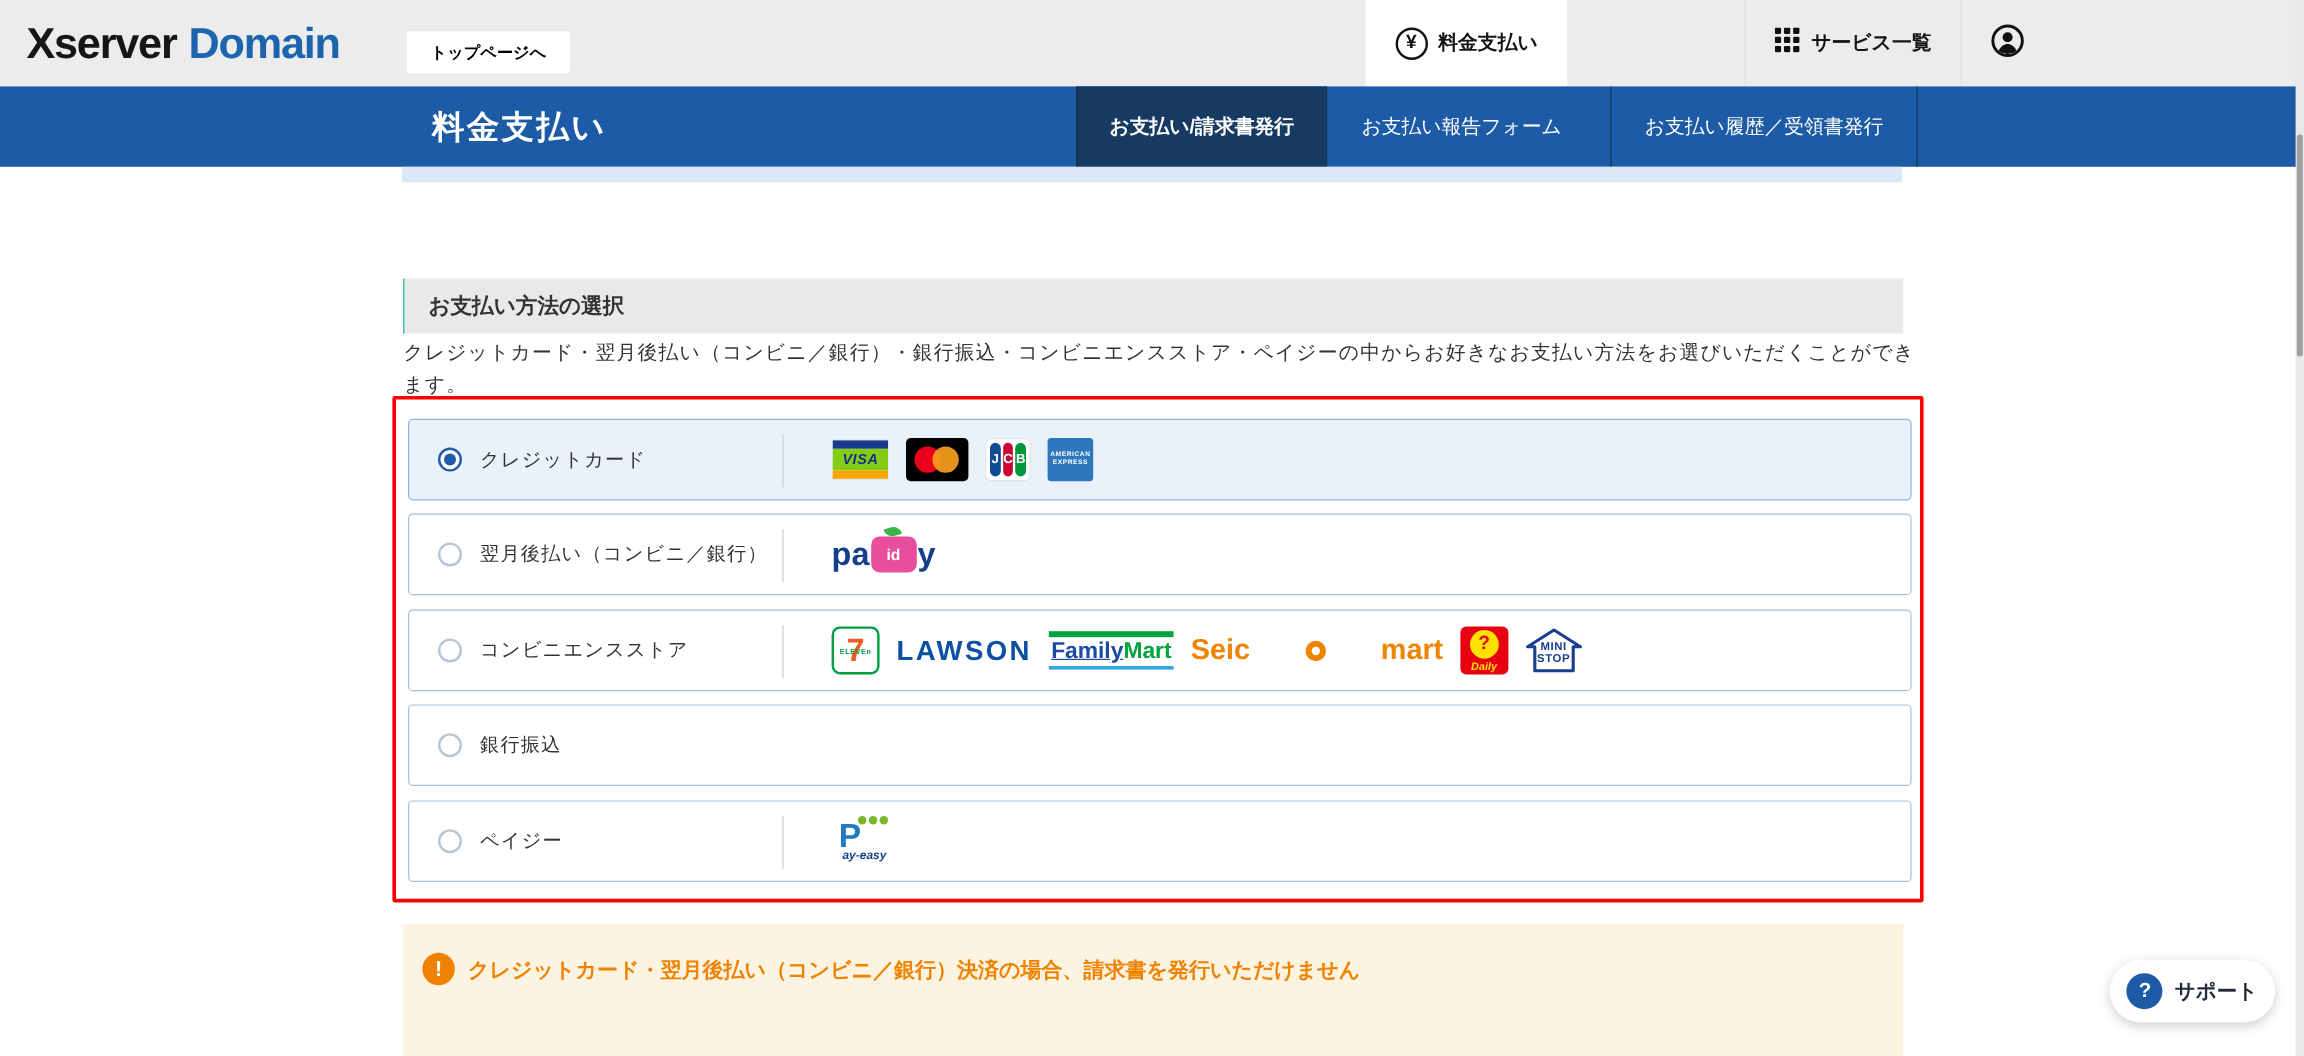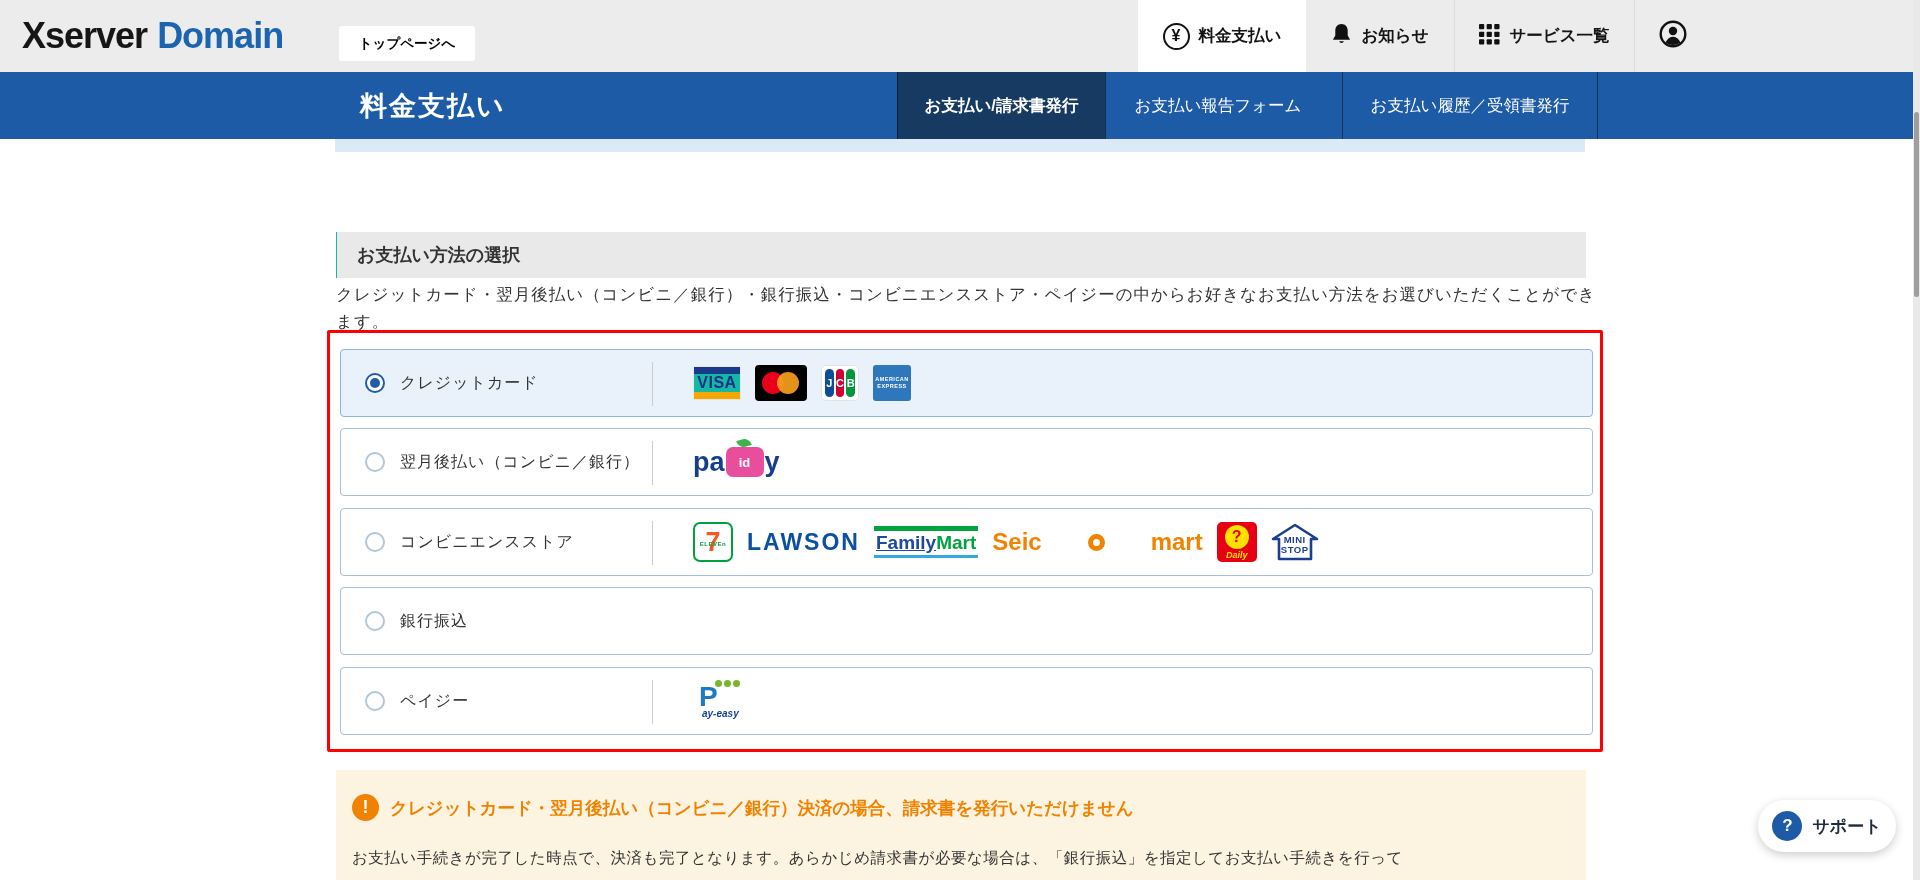--- a/index.html
+++ b/index.html
@@ -56,22 +56,22 @@
   .radio.off { border:2px solid #b4c6d6; }
   .radio.on  { border:2px solid #1e5ba9; }
   .radio.on::after { content:""; position:absolute; inset:3px; border-radius:50%; background:#1e5ba9; }
   .pm-label { margin-left:15px; font-size:16px; color:#333; letter-spacing:1px; }
   .vdiv { position:absolute; left:311px; top:12px; width:1px; height:44px; background:#ccc; }
   .logos { position:absolute; left:352px; top:0; height:100%; display:flex; align-items:center; gap:14px; }
 
   
   .lg-visa { width:48px; height:34px; display:flex; flex-direction:column; border:1px solid #e6e6e6; }
   .lg-visa .bar-t { height:7px; background:#1a3a8c; }
-  .lg-visa .mid { flex:1; background:#14b8a6; display:flex; align-items:center; justify-content:center;
-            font-weight:900; font-size:16px; color:#1a2f85; letter-spacing:.5px; }
+  .lg-visa .mid { flex:1; background:#84cc16; display:flex; align-items:center; justify-content:center;
+            font-style:italic; font-weight:900; font-size:12px; color:#1a2f85; letter-spacing:.5px; }
   .lg-visa .bar-b { height:7px; background:#f7a600; }
   .lg-mc { width:52px; height:36px; background:#000; border-radius:4px; position:relative; }
   .lg-mc .c-red { position:absolute; left:7px; top:7px; width:22px; height:22px; border-radius:50%; background:#eb001b; }
   .lg-mc .c-org { position:absolute; left:22px; top:7px; width:22px; height:22px; border-radius:50%; background:#f79e1b; opacity:.92; }
   .lg-jcb { width:38px; height:36px; background:#fff; border:1px solid #e3e3e3; border-radius:5px;
             display:flex; gap:2px; padding:3px; }
   .lg-jcb span { flex:1; border-radius:7px; color:#fff; font-size:11px; font-weight:900;
             display:flex; align-items:center; justify-content:center; }
   .lg-jcb .sj { background:#0e4c96; } .lg-jcb .sc { background:#cc0033; } .lg-jcb .sb { background:#00963c; }
   .lg-amex { width:38px; height:36px; background:#2e77bc; border-radius:3px; color:#fff;
@@ -140,27 +140,20 @@
     <div class="logo">
       <span class="p1">Xserver</span>
       <span class="p2">Domain</span>
     </div>
     <div class="top-page-btn">トップページへ</div>
 
     <div class="nav-item nav-payment">
       <span class="yen-ic">¥</span>
       <span>料金支払い</span>
     </div>
-    <div class="nav-item nav-news">
-      <span><svg width="21" height="24" viewBox="0 0 22 24">
-            <path d="M11 1.5c-4 0-6.5 3-6.5 6.8v5.2L2 18h18l-2.5-4.5V8.3C17.5 4.5 15 1.5 11 1.5z" fill="#111"></path>
-            <path d="M8.5 19.5a2.6 2.6 0 0 0 5 0z" fill="#111"></path>
-          </svg></span>
-      <span>お知らせ</span>
-    </div>
     <div class="nav-item nav-services">
       <span><svg width="21" height="21" viewBox="0 0 22 22">
             <g fill="#111">
               <rect x="0" y="0" width="5.5" height="5.5" rx="1"></rect>
               <rect x="8" y="0" width="5.5" height="5.5" rx="1"></rect>
               <rect x="16" y="0" width="5.5" height="5.5" rx="1"></rect>
               <rect x="0" y="8" width="5.5" height="5.5" rx="1"></rect>
               <rect x="8" y="8" width="5.5" height="5.5" rx="1"></rect>
               <rect x="16" y="8" width="5.5" height="5.5" rx="1"></rect>
               <rect x="0" y="16" width="5.5" height="5.5" rx="1"></rect>
@@ -288,21 +281,20 @@
       </div>
     </div>
 
   </div>
 
   <div class="notice">
     <div class="notice-title">
       <span class="excl">!</span>
       <span>クレジットカード・翌月後払い（コンビニ／銀行）決済の場合、請求書を発行いただけません</span>
     </div>
-    <p class="notice-body">お支払い手続きが完了した時点で、決済も完了となります。あらかじめ請求書が必要な場合は、「銀行振込」を指定してお支払い手続きを行って</p>
   </div>
 
   <div class="support">
     <span class="q">?</span>
     <span class="txt">サポート</span>
   </div>
 
   <div class="scroll-track">
     <div class="scroll-thumb"></div>
   </div>

